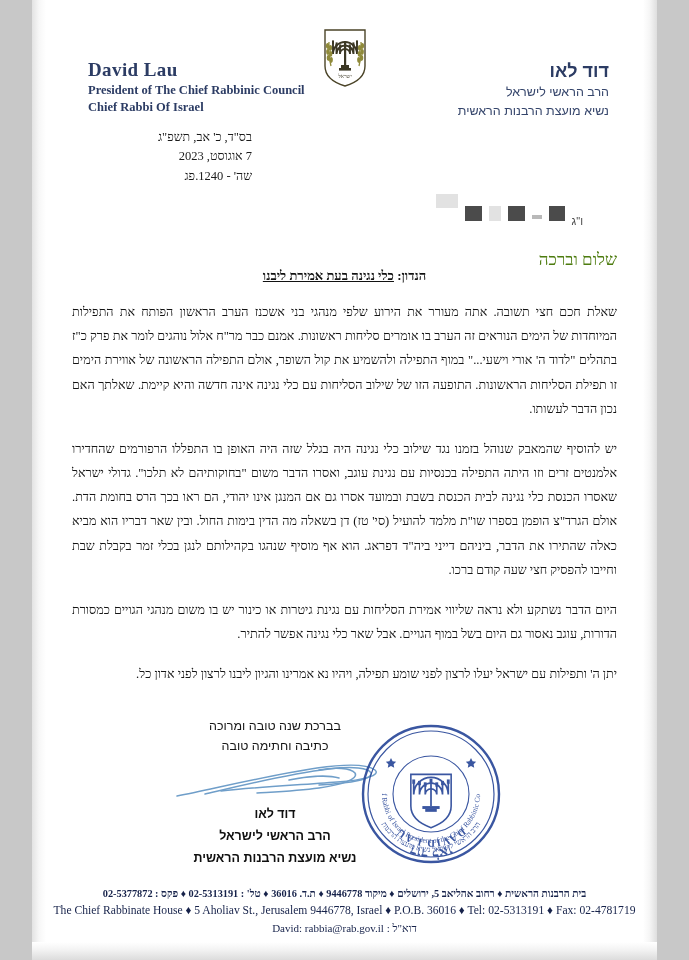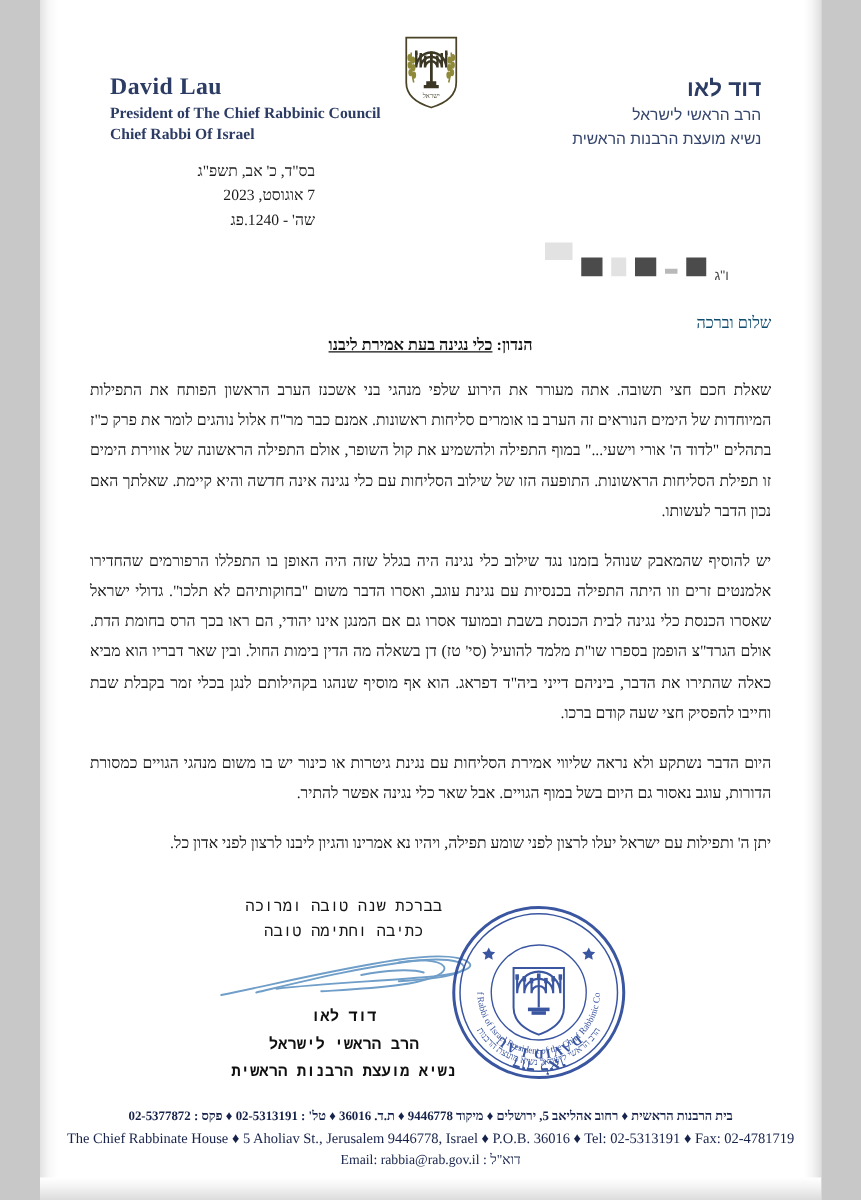--- a/index.html
+++ b/index.html
@@ -119,22 +119,22 @@
   .blk.light { background: #b9b9b9; }
   .blk.pale  { background: #e2e2e2; }
   .honorific {
     font-size: 11px;
     color: #4a4a4a;
     margin-right: 34px;
     align-self: center;
   }
   .greet {
     margin-top: 14px;
-    font-size: 13px;
-    color: #0c4a6e;
+    font-size: 17px;
+    color: #4d7c0f;
     font-family: "Liberation Serif", "DejaVu Serif", serif;
   }
 
   
   .subject {
     position: absolute;
     top: 268px;
     right: 40px;
     left: 40px;
     direction: rtl;
@@ -166,21 +166,21 @@
   }
 
   
   .sigblock {
     position: absolute;
     top: 716px;
     right: 262px;
     width: 240px;
     direction: rtl;
     text-align: center;
-    font-family: Liberation Mono, monospace;
+    font-family: Liberation Sans, sans-serif;
   }
   .sig-greeting {
     font-size: 12.5px;
     line-height: 1.6;
     color: #161616;
   }
   .sig-scribble {
     height: 44px;
     margin: 2px 0 0 0;
     position: relative;
@@ -399,19 +399,19 @@
           <rect x="-8" y="18" width="16" height="4"></rect>
         </g>
       </g>
     </svg>
   </div>
 
   <div class="footer">
     <div class="f-he">בית הרבנות הראשית ♦ רחוב אהליאב 5, ירושלים ♦ מיקוד 9446778 ♦ ת.ד. 36016 ♦ טל' : 02-5313191 ♦ פקס : 02-5377872</div>
     <div class="f-en">The Chief Rabbinate House ♦ 5 Aholiav St., Jerusalem 9446778, Israel ♦ P.O.B. 36016 ♦ Tel: 02-5313191 ♦ Fax: 02-4781719</div>
     <div class="f-mail">
-      <span>Email:</span>
+      <span>David:</span>
       <span>rabbia@rab.gov.il</span>
       <span class="he">דוא"ל :</span>
     </div>
   </div>
 
 </div>
 
 </body></html>

